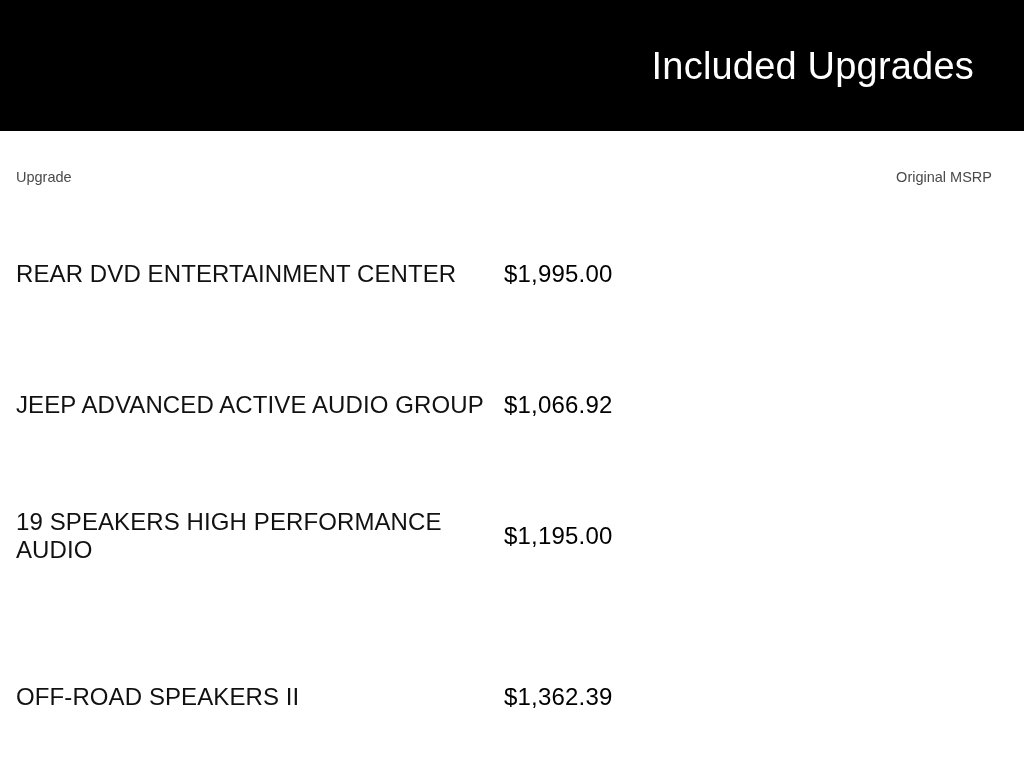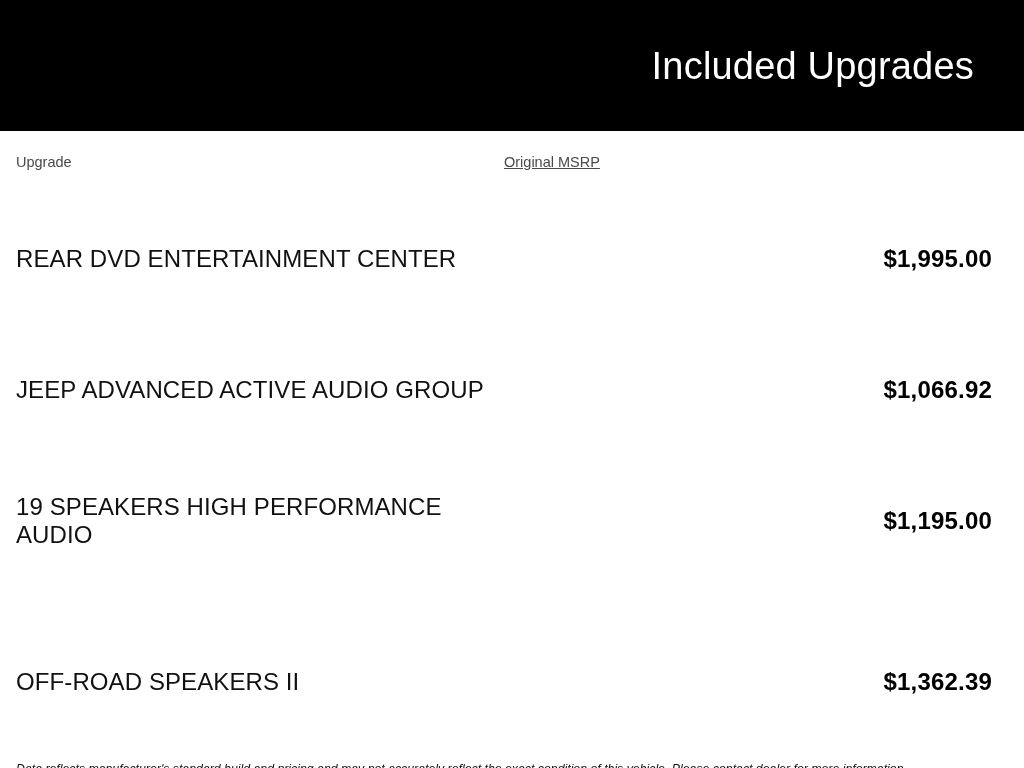--- a/index.html
+++ b/index.html
@@ -32,60 +32,59 @@
   }
   .header-title {
     color: #ffffff;
     font-size: 38px;
     font-weight: 400;
     letter-spacing: 0.2px;
     line-height: 1;
   }
   .content {
     box-sizing: border-box;
-    padding: 0 32px 0 16px;
+    padding: 15px 32px 0 16px;
   }
   .table {
     width: 100%;
     border-collapse: collapse;
     table-layout: fixed;
   }
   .table th {
     font-weight: 400;
     font-size: 14.5px;
     color: #4a4a4a;
     padding: 0;
     height: 62px;
     vertical-align: middle;
   }
   .th-upgrade {
     text-align: left;
     padding-left: 0px;
   }
   .th-msrp {
-    text-align: left;
+    text-align: right;
     padding-right: 0px;
-    text-decoration: underline;
   }
   .table td {
     padding: 0;
     height: 131px;
     vertical-align: middle;
   }
   .cell-name {
     text-align: left;
     font-size: 24px;
     font-weight: 400;
     color: #111111;
     letter-spacing: 0.1px;
   }
   .cell-price {
-    text-align: right;
+    text-align: left;
     font-size: 24px;
-    font-weight: bold;
+    font-weight: normal;
     color: #000000;
     letter-spacing: 0.2px;
   }
   tr.row-last td {
     height: 110px;
     vertical-align: bottom;
     padding-bottom: 8px;
   }
   .disclaimer {
     box-sizing: border-box;

